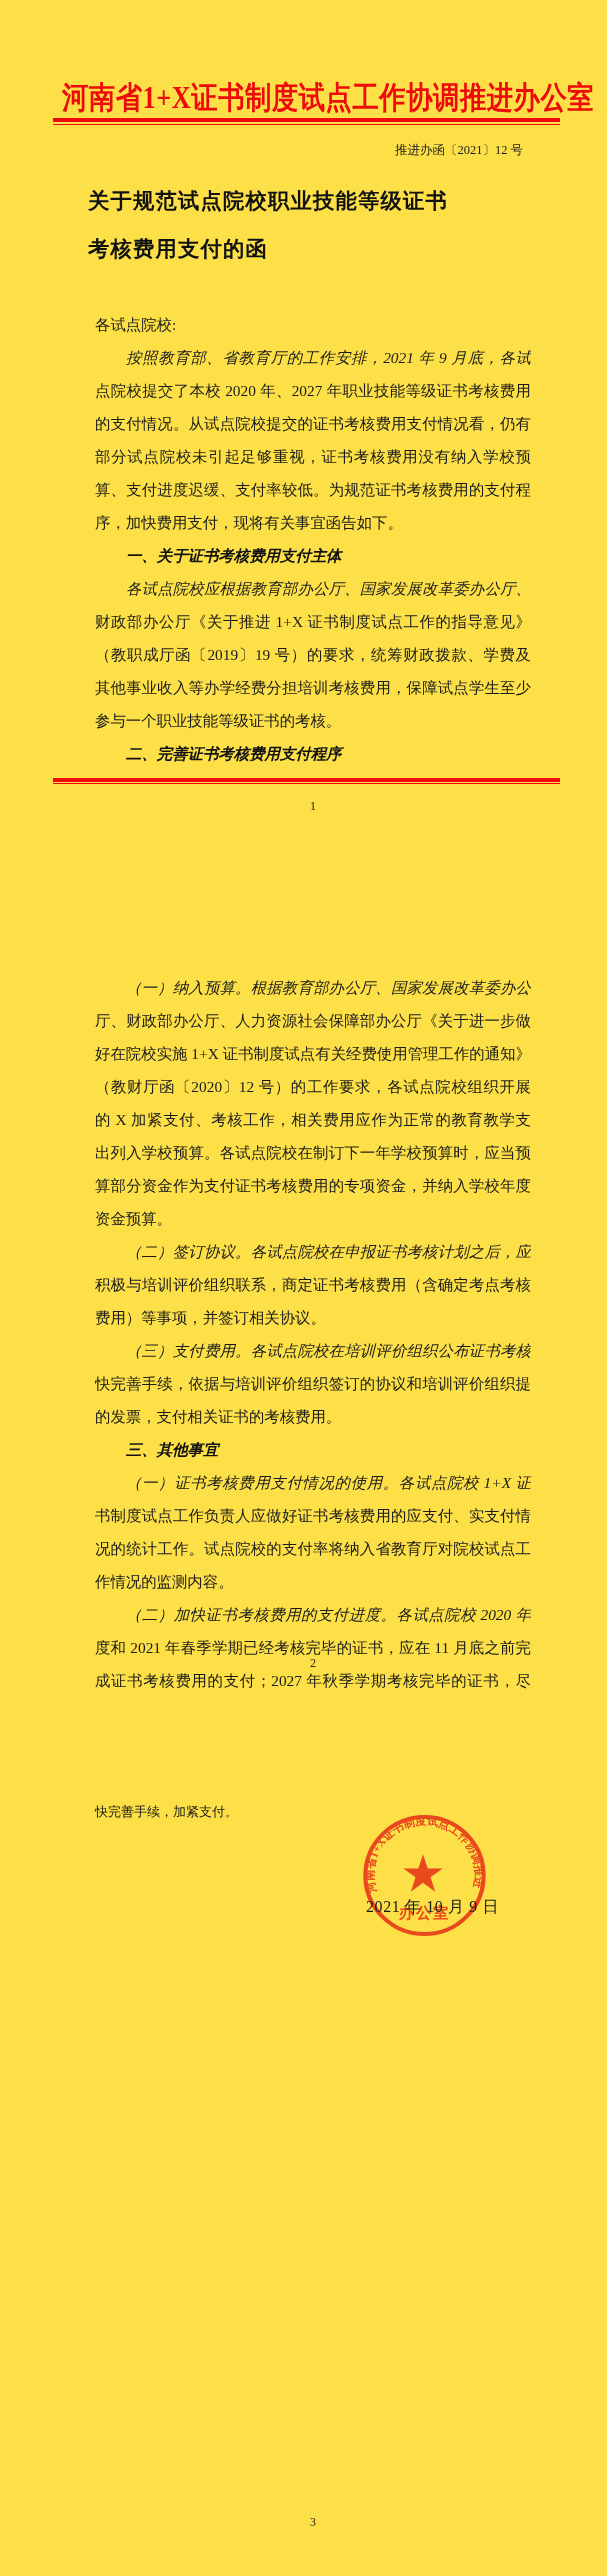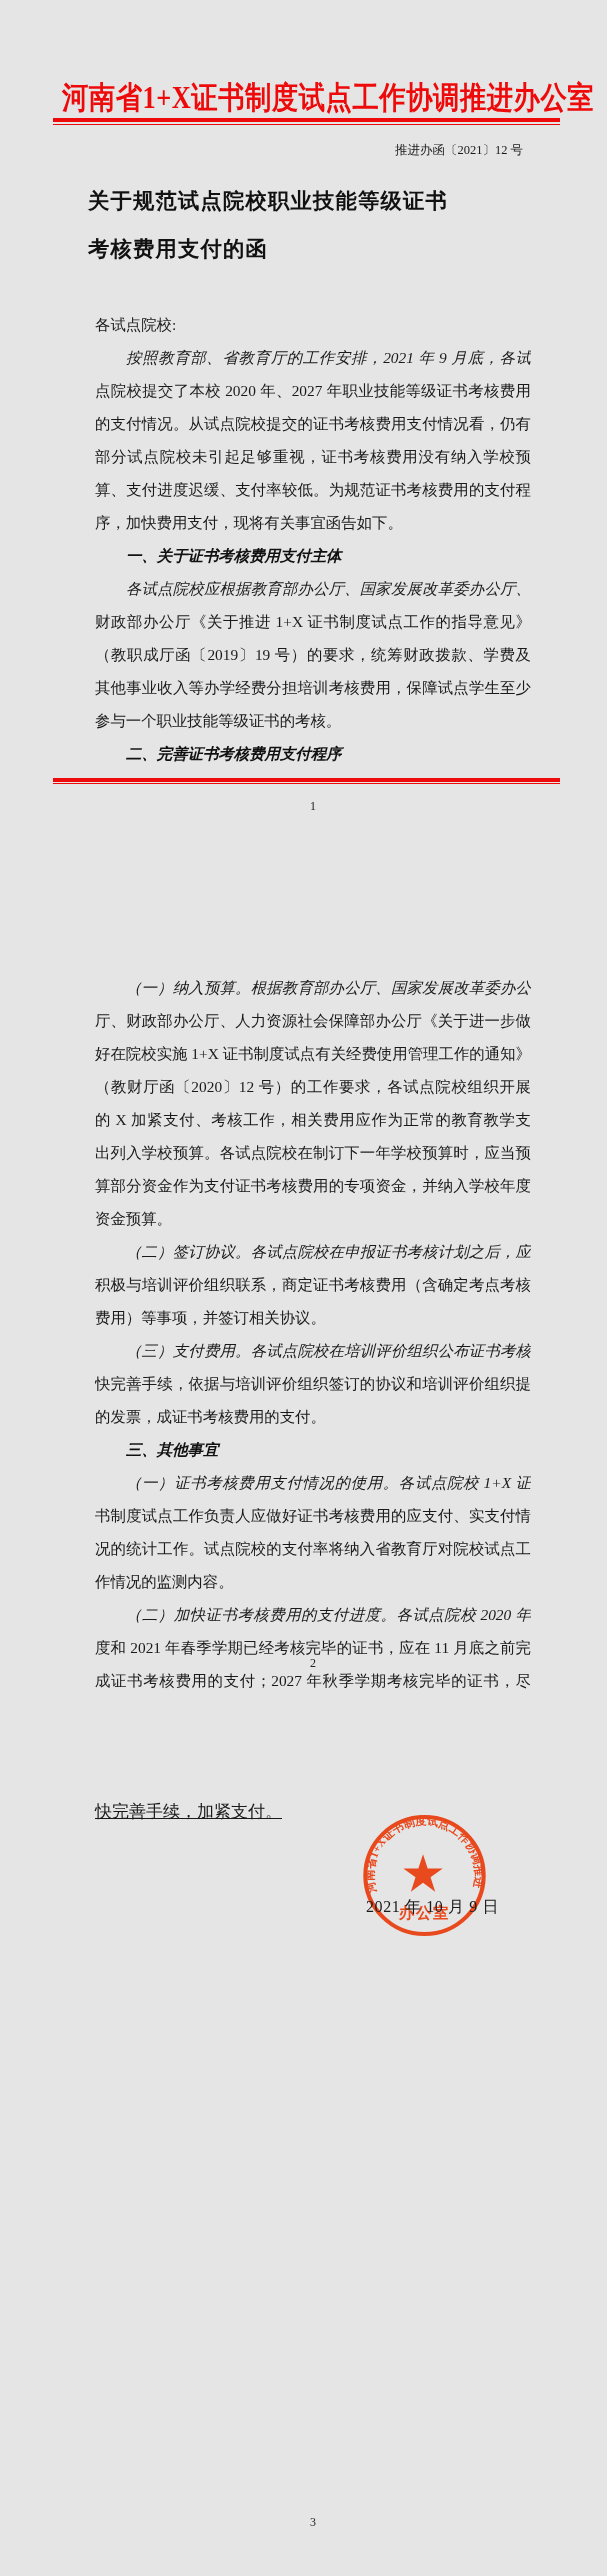--- a/index.html
+++ b/index.html
@@ -1,17 +1,17 @@
 <!DOCTYPE html>
 <html style="--red: #ee0a0a; --seal: #e8491d;font-size:9.5px"><head>
 <meta charset="utf-8">
 <style>
   html,body{margin:0;padding:0;background:#ffffff;}
   .doc{
-    position:relative;width:607px;height:2576px;background:#e5e5e5;overflow:hidden;
+    position:relative;width:607px;height:2576px;background:#fde047;overflow:hidden;
     font-family:"Liberation Serif","DejaVu Serif",serif;color:#1a1a1a;
   }
   
   .masthead{position:absolute;top:77px;left:15.4px;width:593px;text-align:center;white-space:nowrap;}
   .masthead-text{
     display:inline-block;font-size:31px;font-weight:bold;color:var(--red,#e60000);
     transform:scaleX(.85);transform-origin:center;letter-spacing:0.6px;
     font-family:"Liberation Serif","DejaVu Serif",serif;
   }
   .rule{position:absolute;left:53px;width:507px;background:var(--red,#e60000);}
@@ -24,21 +24,21 @@
   }
   .t1{top:186px;}
   .t2{top:234px;}
   
   .body-block{position:absolute;left:95px;width:436px;font-size:15.4px;}
   .line{height:33px;line-height:33px;width:436px;box-sizing:border-box;white-space:nowrap;}
   .line.fill{white-space:normal;text-align:justify;text-align-last:justify;overflow:hidden;}
   .line.ind{padding-left:31px;font-style:italic;}
   .line.head{font-family:"Liberation Sans","DejaVu Sans",sans-serif;font-weight:bold;font-size:15.4px;color:#111;}
   .pagenum{position:absolute;left:95px;width:436px;text-align:center;font-size:12px;color:#222;}
-  .closing{position:absolute;top:1795px;left:95px;width:436px;height:33px;line-height:33px;font-size:17px;text-decoration:underline;}
+  .closing{position:absolute;top:1795px;left:95px;width:436px;height:33px;line-height:33px;font-size:13px;}
   
   .seal{position:absolute;left:362px;top:1814px;z-index:4;}
   .seal-ellipse{fill:none;stroke:var(--seal,#e8491d);stroke-width:7;}
   .seal-ring-text{font-size:19px;font-weight:bold;fill:var(--seal,#e8491d);
     font-family:"Liberation Serif","DejaVu Serif",serif;}
   .seal-bottom-text{font-size:26px;font-weight:bold;fill:var(--seal,#e8491d);letter-spacing:3px;
     font-family:"Liberation Serif","DejaVu Serif",serif;}
   .seal-star{fill:var(--seal,#e8491d);}
   .date{position:absolute;top:1897px;left:366px;font-size:16px;color:#1a1a1a;z-index:5;letter-spacing:0.6px;}
 </style>
@@ -85,21 +85,21 @@
       <div class="line fill">（教财厅函〔2020〕12 号）的工作要求，各试点院校组织开展</div>
       <div class="line fill">的 X 加紧支付、考核工作，相关费用应作为正常的教育教学支</div>
       <div class="line fill">出列入学校预算。各试点院校在制订下一年学校预算时，应当预</div>
       <div class="line fill">算部分资金作为支付证书考核费用的专项资金，并纳入学校年度</div>
       <div class="line">资金预算。</div>
       <div class="line ind fill">（二）签订协议。各试点院校在申报证书考核计划之后，应</div>
       <div class="line fill">积极与培训评价组织联系，商定证书考核费用（含确定考点考核</div>
       <div class="line">费用）等事项，并签订相关协议。</div>
       <div class="line ind fill">（三）支付费用。各试点院校在培训评价组织公布证书考核</div>
       <div class="line fill">快完善手续，依据与培训评价组织签订的协议和培训评价组织提供</div>
-      <div class="line">的发票，成证书考核费用的支付。</div>
+      <div class="line">的发票，支付相关证书的考核费用。</div>
       <div class="line head ind">三、其他事宜</div>
       <div class="line ind fill">（一）证书考核费用支付情况的使用。各试点院校 1+X 证</div>
       <div class="line fill">书制度试点工作负责人应做好证书考核费用的应支付、实支付情</div>
       <div class="line fill">况的统计工作。试点院校的支付率将纳入省教育厅对院校试点工</div>
       <div class="line">作情况的监测内容。</div>
       <div class="line ind fill">（二）加快证书考核费用的支付进度。各试点院校 2020 年</div>
       <div class="line fill">度和 2021 年春季学期已经考核完毕的证书，应在 11 月底之前完</div>
       <div class="line fill">成证书考核费用的支付；2027 年秋季学期考核完毕的证书，尽</div>
     </div>
   <div class="pagenum" style="top:1656px;">2</div>

